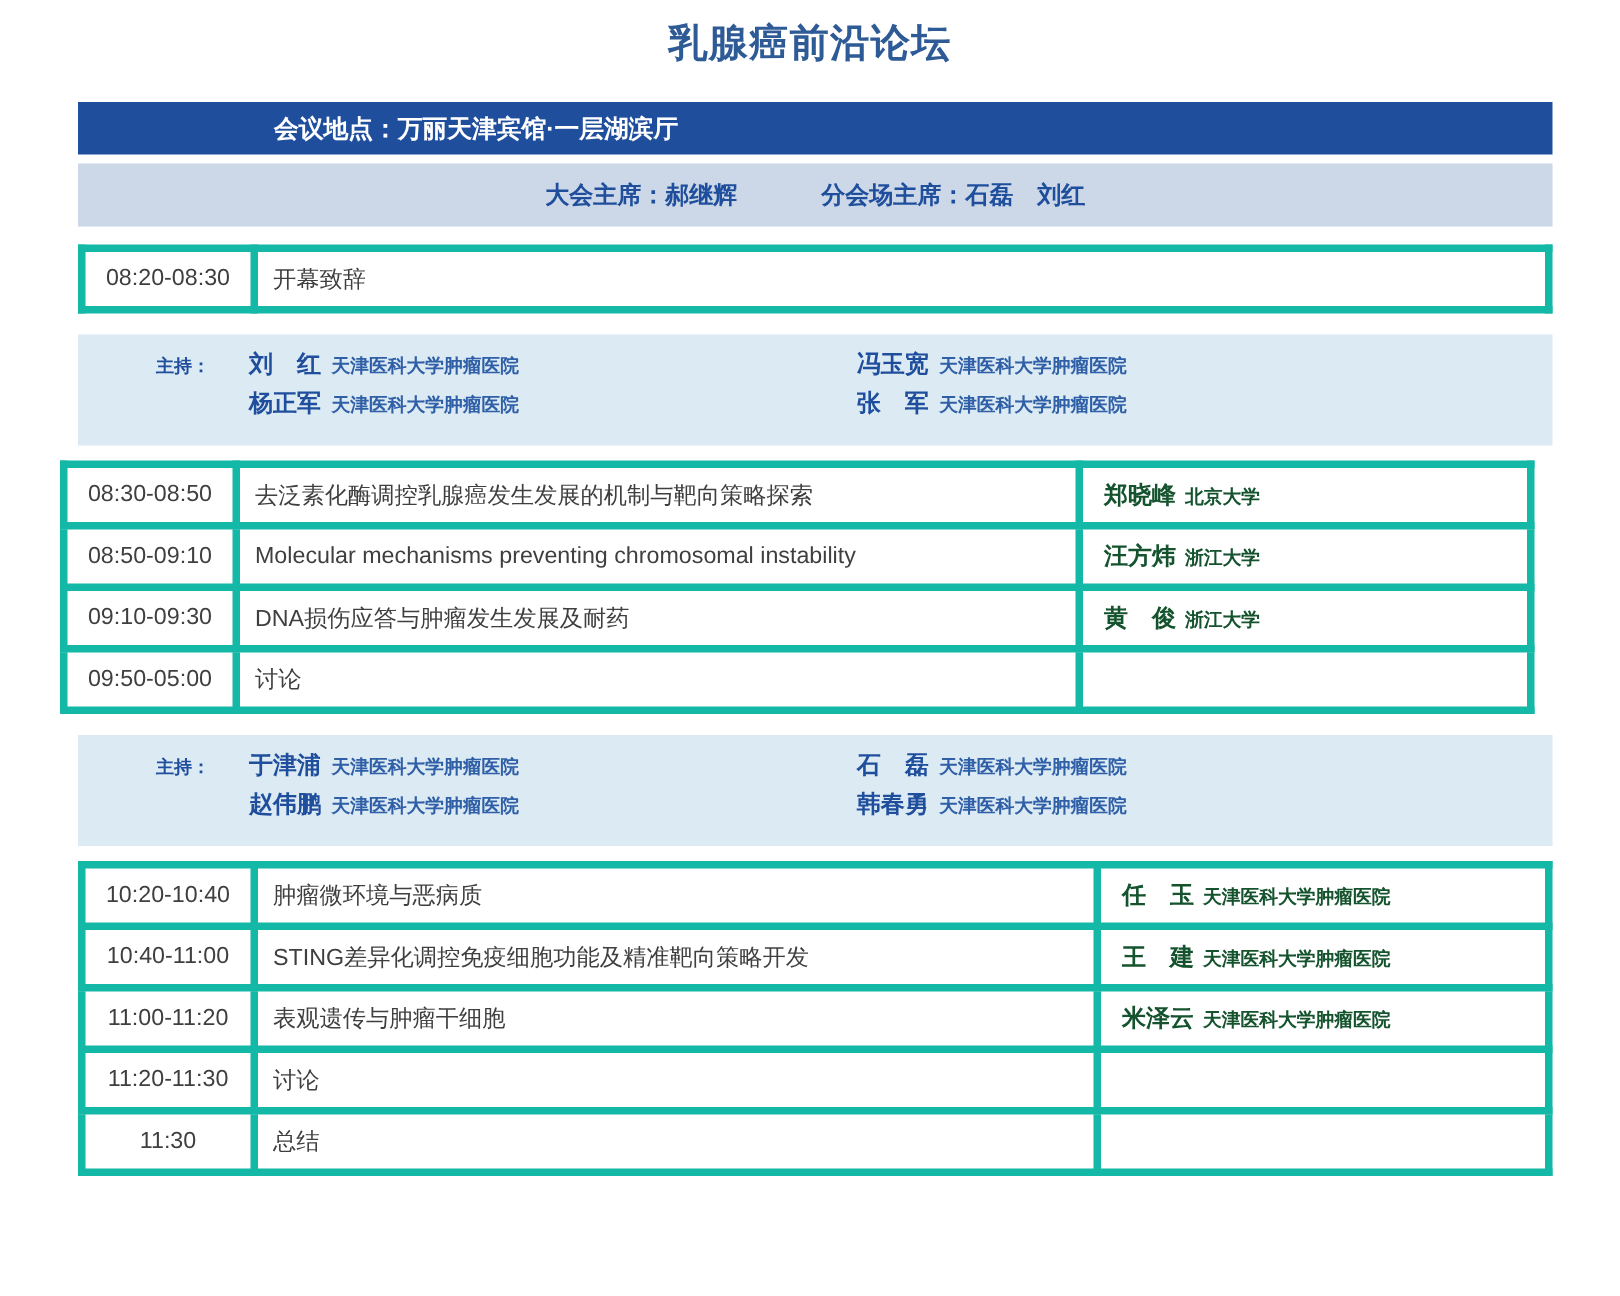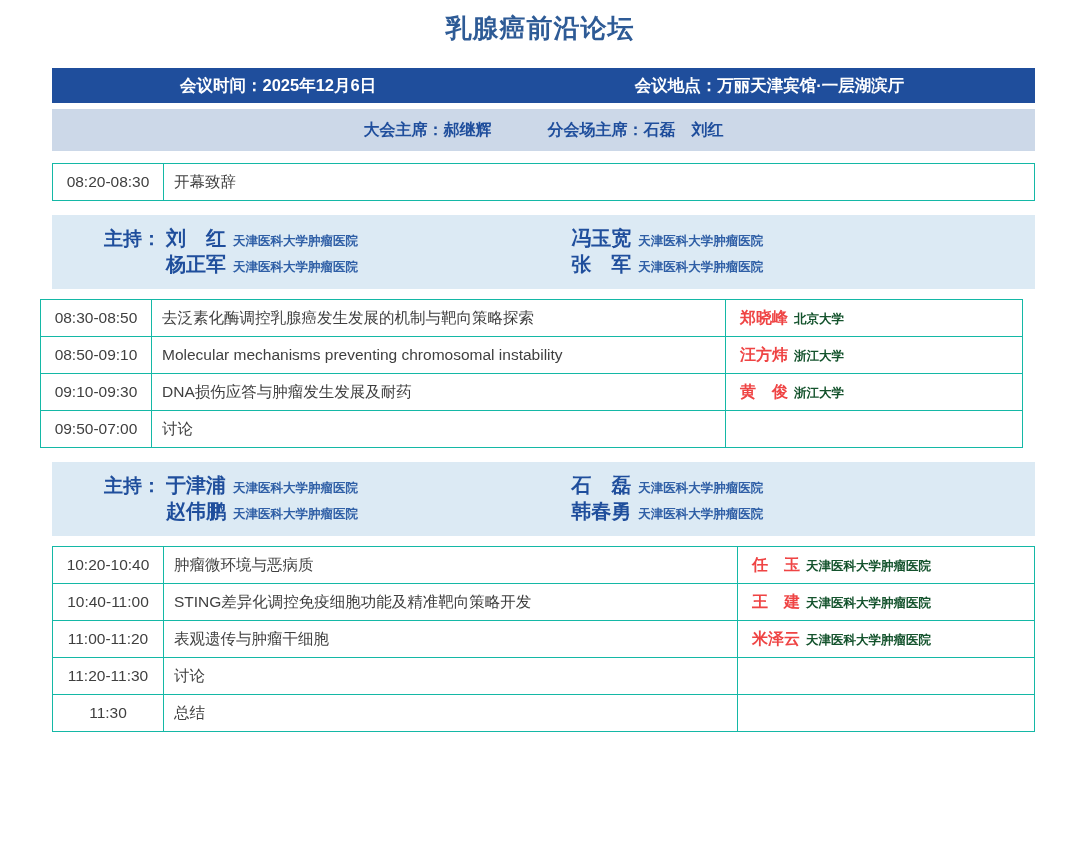--- a/index.html
+++ b/index.html
@@ -71,39 +71,39 @@
   .chair-band span { white-space: nowrap; }
 
   
   .sched-table {
     margin: 0 45px 0 52px;
     border-collapse: collapse;
     width: calc(1080px - 45px - 52px);
     table-layout: fixed;
   }
   .sched-table td {
-    border: 1px solid #14b8a6;
+    border: 5px solid #14b8a6;
     height: 36px;
     font-size: 15.5px;
     color: #3f3f3f;
     padding: 0 0 0 10px;
     vertical-align: middle;
     background: #ffffff;
   }
   .col-time  { width: 110px; text-align: center; padding-left: 0 !important; font-size: 14.5px; }
   .col-topic { }
   .col-spk   { width: 282px; padding-left: 14px !important; }
 
   .single-table { margin-top: 12px; }
   .block-a { margin-top: 10px; margin-left: 40px; }
   .block-b { margin-top: 10px; }
 
   .spk-name {
     font-size: 16px;
-    color: #ef4444;
+    color: #14532d;
     font-weight: 600;
     margin-right: 6px;
     white-space: nowrap;
   }
   .spk-aff {
     font-size: 12.5px;
     color: #14532d;
     font-weight: bold;
     white-space: nowrap;
   }
@@ -122,46 +122,45 @@
   .host-col.right { width: 48%; padding-left: 8px; }
   .host-row {
     display: flex;
     align-items: baseline;
     height: 26px;
     white-space: nowrap;
   }
   .host-label {
     color: #1f4e9c;
     font-weight: bold;
-    font-size: 19px;
+    font-size: 12px;
     width: 62px;
     flex: 0 0 62px;
   }
   .host-label.empty { visibility: hidden; }
   .host-name {
     color: #1f4e9c;
     font-weight: bold;
-    font-size: 20px;
+    font-size: 16px;
     margin-right: 7px;
   }
   .host-aff {
     color: #2f5fa6;
     font-weight: bold;
     font-size: 12.5px;
   }
 </style>
 </head>
 <body>
 
 <div class="page">
 
   <div class="title">乳腺癌前沿论坛</div>
 
   <div class="header-band">
-    <div class="hb-left">会议时间：2025年12月6日</div>
     <div class="hb-right">会议地点：万丽天津宾馆·一层湖滨厅</div>
   </div>
 
   <div class="chair-band">
     <span>大会主席：郝继辉</span>
     <span>分会场主席：石磊　刘红</span>
   </div>
 
   <table class="sched-table single-table">
     <tbody>
@@ -214,21 +213,21 @@
         </td>
       </tr>
       <tr>
         <td class="col-time">09:10-09:30</td>
         <td class="col-topic">DNA损伤应答与肿瘤发生发展及耐药</td>
         <td class="col-spk">
           <span class="spk-name">黄　俊</span><span class="spk-aff">浙江大学</span>
         </td>
       </tr>
       <tr>
-        <td class="col-time">09:50-07:00</td>
+        <td class="col-time">09:50-05:00</td>
         <td class="col-topic">讨论</td>
         <td class="col-spk">
           <span class="spk-name"></span><span class="spk-aff"></span>
         </td>
       </tr>
     </tbody>
   </table>
 
   <div class="host-band">
     <div class="host-col left">

